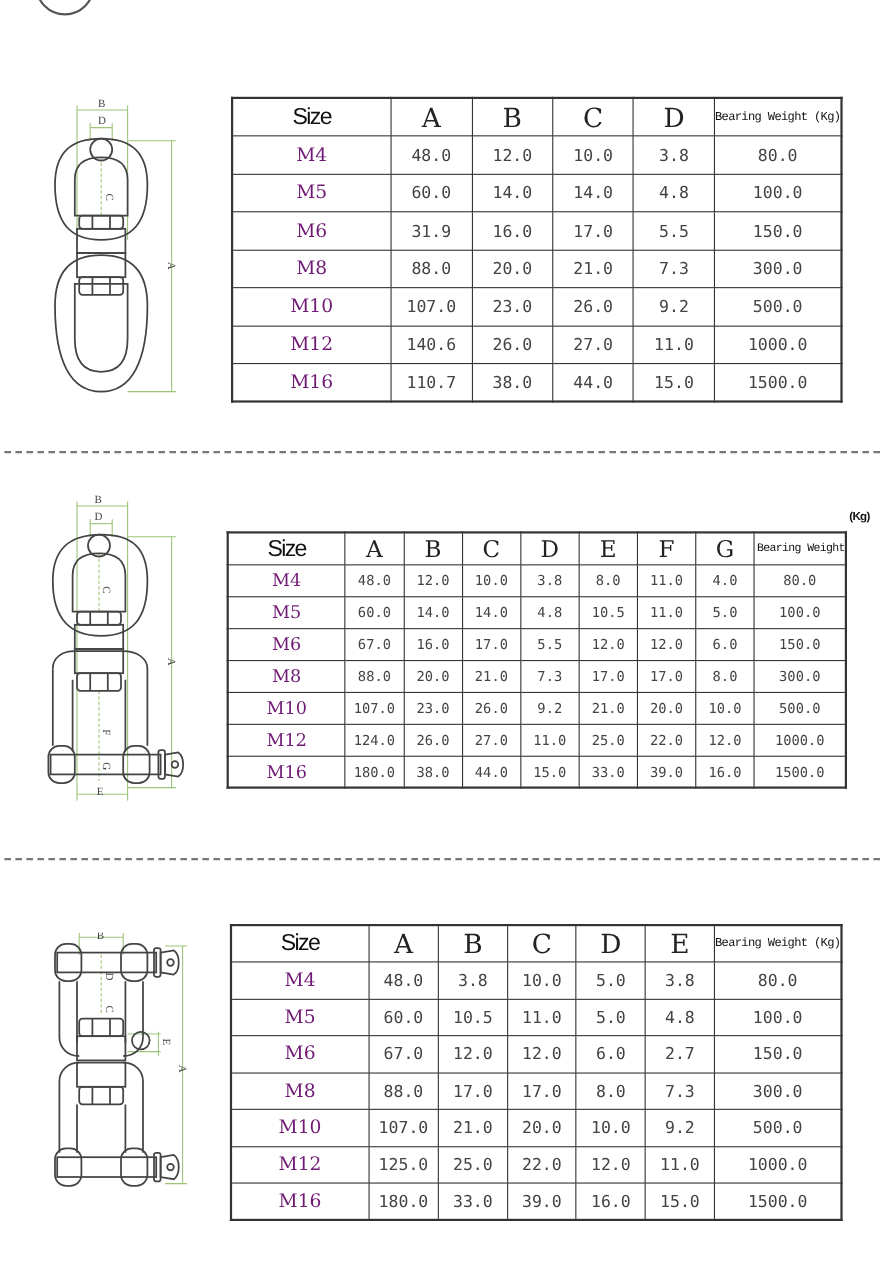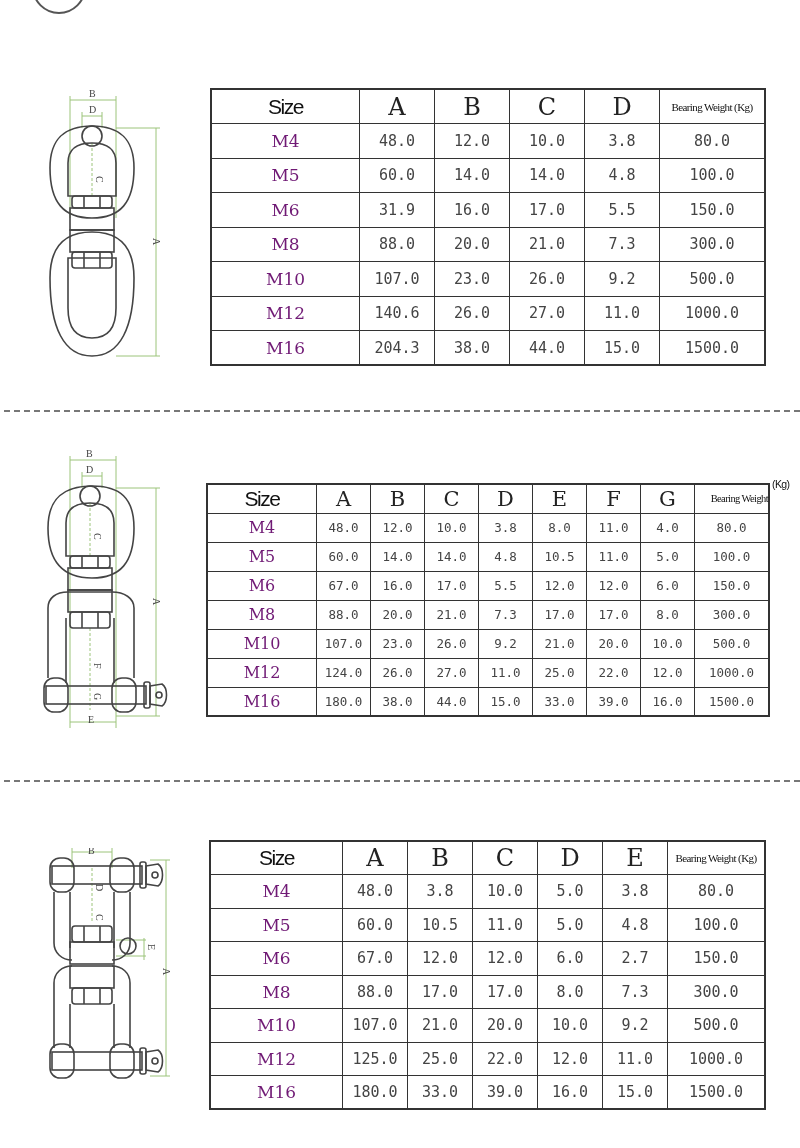--- a/index.html
+++ b/index.html
@@ -5,21 +5,21 @@
   html, body { margin:0; padding:0; background:#ffffff; }
   body { width:800px; height:1148px; position:relative; overflow:hidden; font-family:"Liberation Serif", serif; color:#333; }
   .logo { position:absolute; left:32px; top:-40px; width:50px; height:50px; border:2px solid #555; border-radius:50%; }
   .divider { position:absolute; left:4px; width:796px; height:0; border-top:2px dashed #777; }
   .diagram { position:absolute; }
   .diagram svg { display:block; }
   table.spec { position:absolute; border-collapse:collapse; border:2px solid #333; background:#fff; }
   table.spec td, table.spec th { border:1.5px solid #333; text-align:center; padding:0; font-weight:normal; color:#444; }
   table.spec th { font-family:"DejaVu Serif", serif; font-size:24px; color:#222;border-radius:10px; }
   table.spec th.size { font-family:"Liberation Sans", sans-serif; font-size:21px; letter-spacing:-1.5px; color:#111; }
-  table.spec th.bw { font-family:Liberation Serif, serif; font-size:11px; letter-spacing:-0.6px; color:#111; white-space:nowrap; }
+  table.spec th.bw { font-family:Liberation Mono, monospace; font-size:11px; letter-spacing:-0.6px; color:#111; white-space:nowrap; }
   table.spec td.sz { font-family:"DejaVu Serif", serif; font-size:17px; color:#701a75; }
   table.spec td.v { font-family:"DejaVu Sans Mono", monospace; font-size:15px; color:#444; }
   #t1 { left:210px; top:88px; width:556px; }
   #t1 tr { height:34.5px; }
   #t2 { left:206px; top:483px; width:564px; }
   #t2 tr { height:29px; }
   #t2 td.v { font-size:12.5px; }
   #t2 th { font-size:21px; }
   #t2 th.bw { font-size:10.5px; }
   #t2 td.sz { font-size:16px; }
@@ -124,21 +124,21 @@
   <tr>
     <td class="sz">M12</td>
     <td class="v">140.6</td>
     <td class="v">26.0</td>
     <td class="v">27.0</td>
     <td class="v">11.0</td>
     <td class="v">1000.0</td>
   </tr>
   <tr>
     <td class="sz">M16</td>
-    <td class="v">204.3</td>
+    <td class="v">110.7</td>
     <td class="v">38.0</td>
     <td class="v">44.0</td>
     <td class="v">15.0</td>
     <td class="v">1500.0</td>
   </tr>
 </tbody>
   </table>
 
 <div class="divider" style="top:410px;"></div>
 
@@ -275,21 +275,21 @@
     <td class="v">38.0</td>
     <td class="v">44.0</td>
     <td class="v">15.0</td>
     <td class="v">33.0</td>
     <td class="v">39.0</td>
     <td class="v">16.0</td>
     <td class="v">1500.0</td>
   </tr>
 </tbody>
   </table>
-<span class="overflow-label" style="left:772px; top:478px;">(Kg)</span>
+<span class="overflow-label" style="left:772px; top:464px;font-weight:bold;">(Kg)</span>
 
 <div class="divider" style="top:780px;"></div>
 
 <div class="diagram" style="left:40px; top:848px;">
   <svg width="130" height="260" viewBox="0 0 130 260" fill="none" stroke="#444" stroke-width="1.6">
     <g stroke="#9cc47a" stroke-width="1">
       <line x1="32" y1="0" x2="32" y2="20"></line>
         <line x1="72" y1="0" x2="72" y2="20"></line>
       <line x1="32" y1="4" x2="72" y2="4"></line>
       <line x1="52" y1="20" x2="52" y2="75" stroke-dasharray="3,2"></line>

